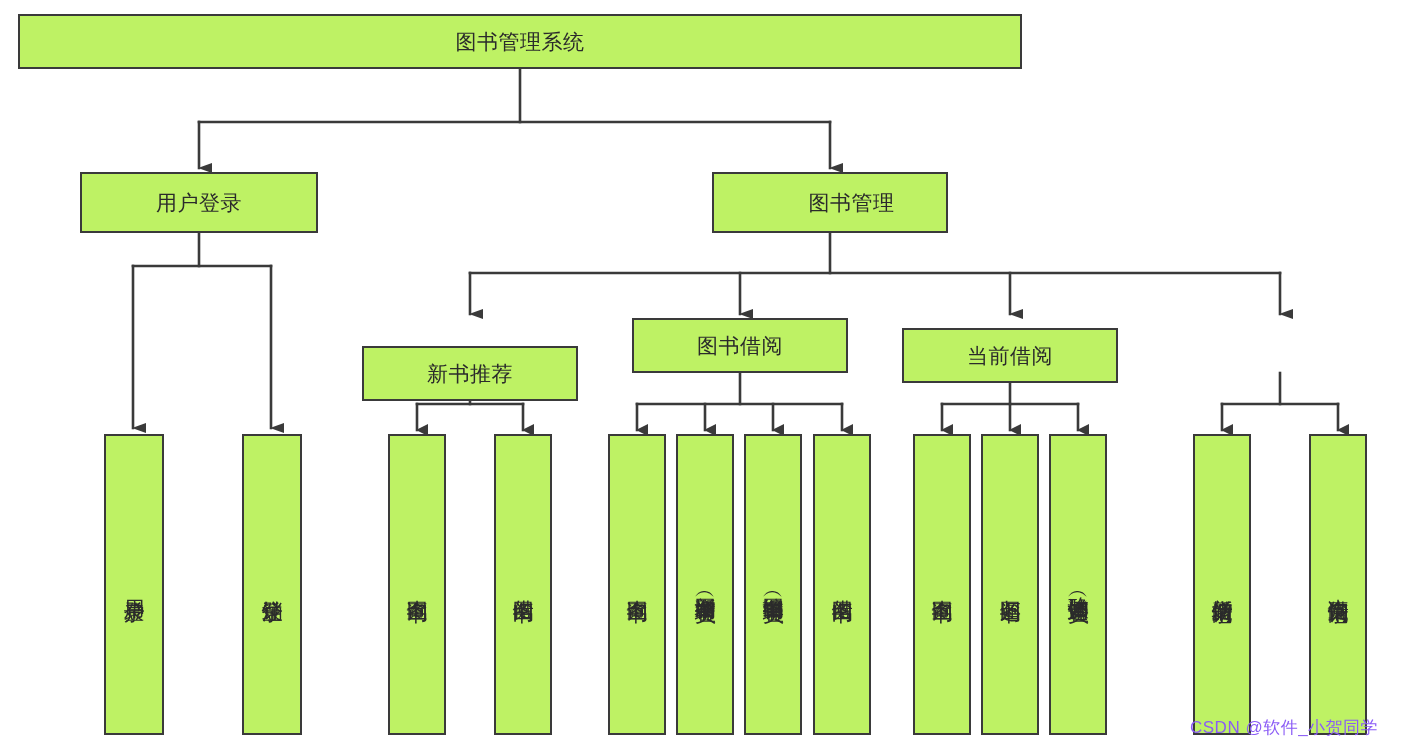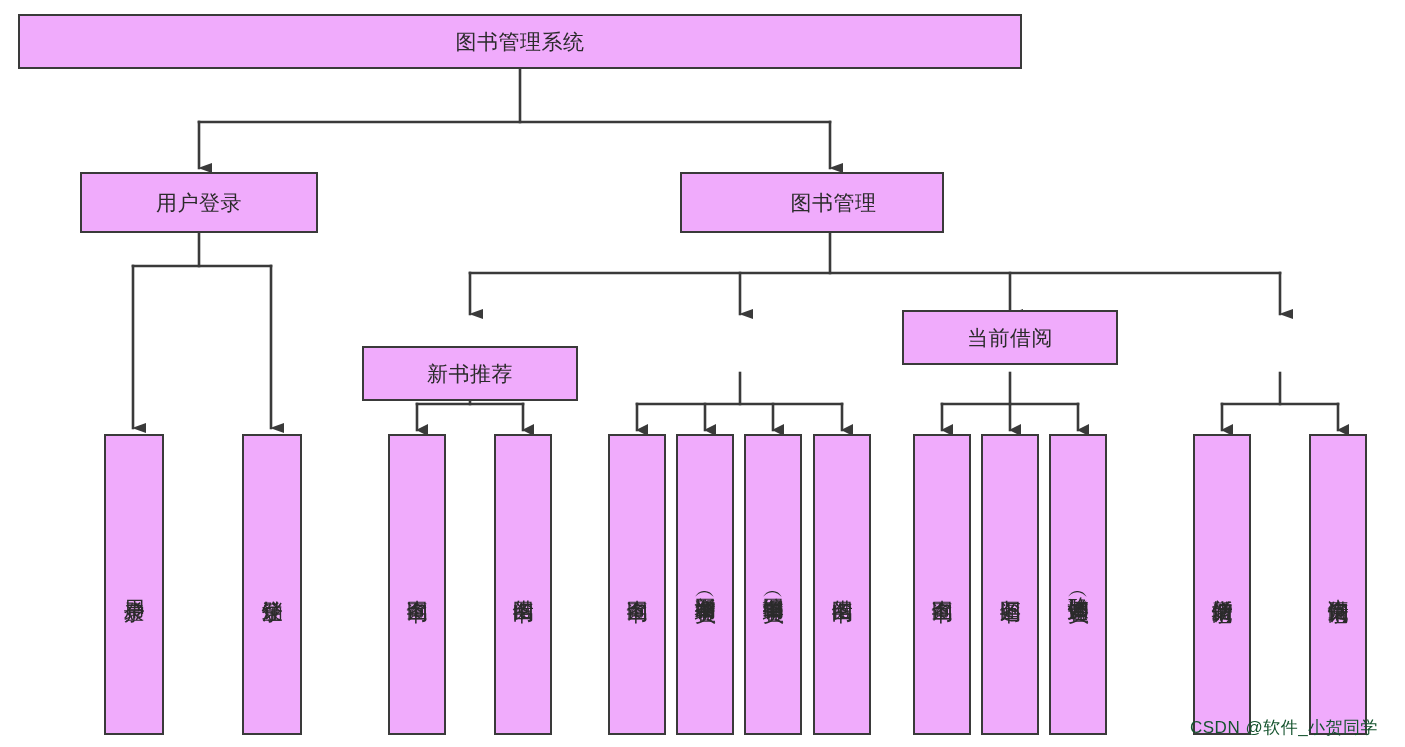--- a/index.html
+++ b/index.html
@@ -21,21 +21,21 @@
     position: absolute;
     left: 0;
     top: 0;
     width: 1405px;
     height: 747px;
     pointer-events: none;
   }
   .node {
     position: absolute;
     box-sizing: border-box;
-    background: #f0abfc;
+    background: #bef264;
     border: 2px solid #3a3a3a;
     display: flex;
     align-items: center;
     justify-content: center;
     color: #2b2b2b;
     z-index: 2;
   }
   .node.horiz {
     font-size: 21px;
     letter-spacing: 0.5px;
@@ -50,21 +50,21 @@
     padding: 6px 0;
   }
   .node.vert .vlabel {
     writing-mode: vertical-rl;
     text-orientation: upright;
     white-space: nowrap;
     text-align: center;
   }
   .watermark {
     position: absolute;
-    color: #14532d;
+    color: #8b5cf6;
     font-size: 17px;
     white-space: nowrap;
     z-index: 3;
     letter-spacing: 0.5px;
   }
 </style>
 </head>
 <body>
 
 <div id="canvas">
@@ -129,28 +129,31 @@
     </g>
   </svg>
 
   <div class="node horiz" style="left:18px; top:14px; width:1004px; height:55px;">
     <span>图书管理系统</span>
   </div>
 
   <div class="node horiz" style="left:80px; top:172px; width:238px; height:61px;">
     <span>用户登录</span>
   </div>
-  <div class="node horiz" style="left:680px; top:172px; width:264px; height:61px;padding-left:43px;">
+  <div class="node horiz" style="left:712px; top:172px; width:236px; height:61px;padding-left:43px;">
     <span>图书管理</span>
   </div>
 
   <div class="node horiz" style="left:362px; top:318px; width:216px; height:55px;margin-top:28px;">
     <span>新书推荐</span>
   </div>
-  <div class="node horiz" style="left:902px; top:310px; width:216px; height:55px;">
+  <div class="node horiz" style="left:632px; top:318px; width:216px; height:55px;">
+    <span>图书借阅</span>
+  </div>
+  <div class="node horiz" style="left:902px; top:328px; width:216px; height:55px;">
     <span>当前借阅</span>
   </div>
 
   <div class="node vert" style="left:104px; top:434px; width:60px; height:301px;">
     <span class="vlabel">用户登录</span>
   </div>
   <div class="node vert" style="left:242px; top:434px; width:60px; height:301px;">
     <span class="vlabel">注销登录</span>
   </div>
 

